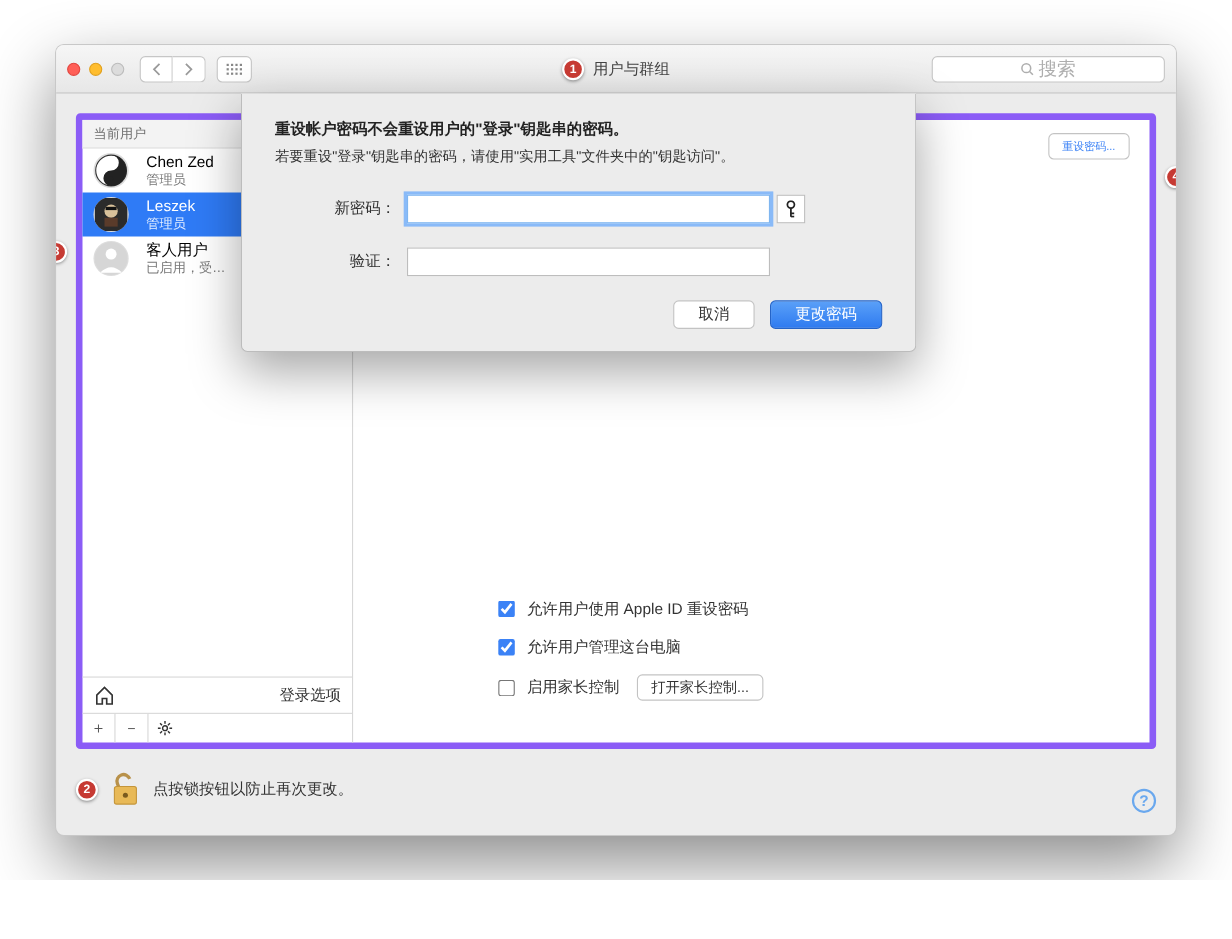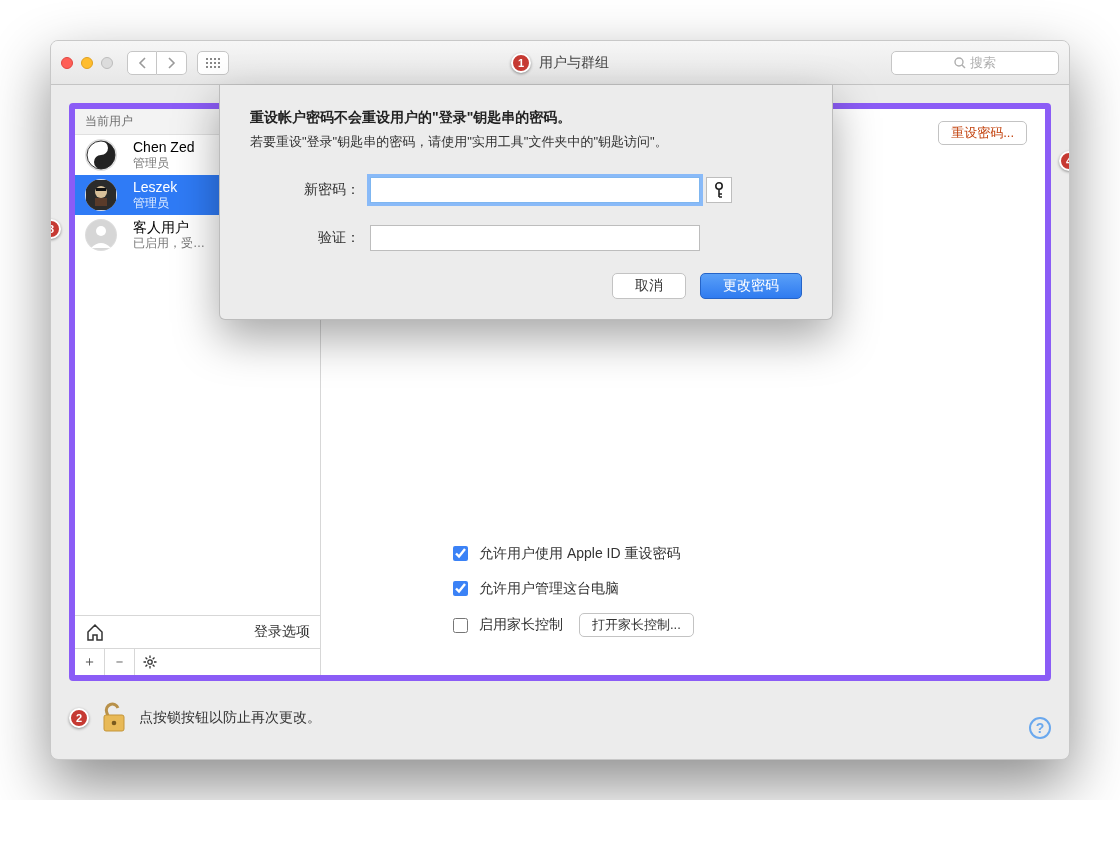--- a/index.html
+++ b/index.html
@@ -32,22 +32,22 @@
     margin-left:10px;width:32px;height:24px;background:#fff;border:1px solid #c6c6c6;
     border-radius:5px;display:flex;align-items:center;justify-content:center;
   }
   .grid-dots{display:grid;grid-template-columns:repeat(4,2px);grid-template-rows:repeat(3,2px);gap:2px;}
   .grid-dots i{width:2px;height:2px;background:#888;display:block;}
   .title-center{
     position:absolute;left:0;right:0;text-align:center;font-size:14px;color:#444;
     pointer-events:none; display:flex; align-items:center; justify-content:center; gap:8px;
   }
   .search-box{
-    margin-left:auto;width:168px;height:24px;background:#fff;border:1px solid #c6c6c6;
-    border-radius:5px;display:flex;align-items:center;justify-content:center;color:#aeaeae;font-size:13px;gap:4px;
+    margin-left:auto;width:212px;height:24px;background:#fff;border:1px solid #c6c6c6;
+    border-radius:5px;display:flex;align-items:center;justify-content:center;color:#aeaeae;font-size:17px;gap:4px;
   }
   
   .body { position:absolute; top:44px; left:0; right:0; bottom:0; padding:18px; }
   .panel {
     position:absolute; top:18px; left:18px; right:18px; bottom:78px;
     background:#fff; border:6px solid #8b5cf6; border-radius:4px; display:flex;
   }
   .sidebar{
     width:246px; border-right:1px solid #d7d7d7; display:flex; flex-direction:column;
     position:relative;
@@ -69,21 +69,21 @@
   .sidebar-bottom{
     margin-top:auto;border-top:1px solid #d7d7d7;
   }
   .login-opt{display:flex;align-items:center;gap:8px;padding:6px 10px;font-size:14px;color:#333;justify-content:space-between;}
   .sb-tools{display:flex;border-top:1px solid #d7d7d7;}
   .sb-tool{width:30px;height:26px;border-right:1px solid #d7d7d7;display:flex;align-items:center;justify-content:center;color:#555;font-size:14px;}
   .content{flex:1;padding:22px;position:relative;}
   .reset-btn{
     position:absolute;top:12px;right:18px;
     background:#fff;border:1px solid #c3c3c3;border-radius:5px;height:24px;
-    padding:0 12px;font-size:13px;color:#c2410c;
+    padding:0 12px;font-size:10px;color:#3b82f6;
   }
   .checks{position:absolute;left:128px;bottom:38px;display:flex;flex-direction:column;gap:14px;}
   .chk{display:flex;align-items:center;gap:8px;font-size:14px;color:#333;}
   .chk input{width:15px;height:15px;accent-color:#3b82f6;}
   .pc-btn{
     margin-left:8px;background:#fff;border:1px solid #c3c3c3;border-radius:5px;height:24px;
     padding:0 12px;font-size:13px;color:#333;
   }
   
   .footer{

